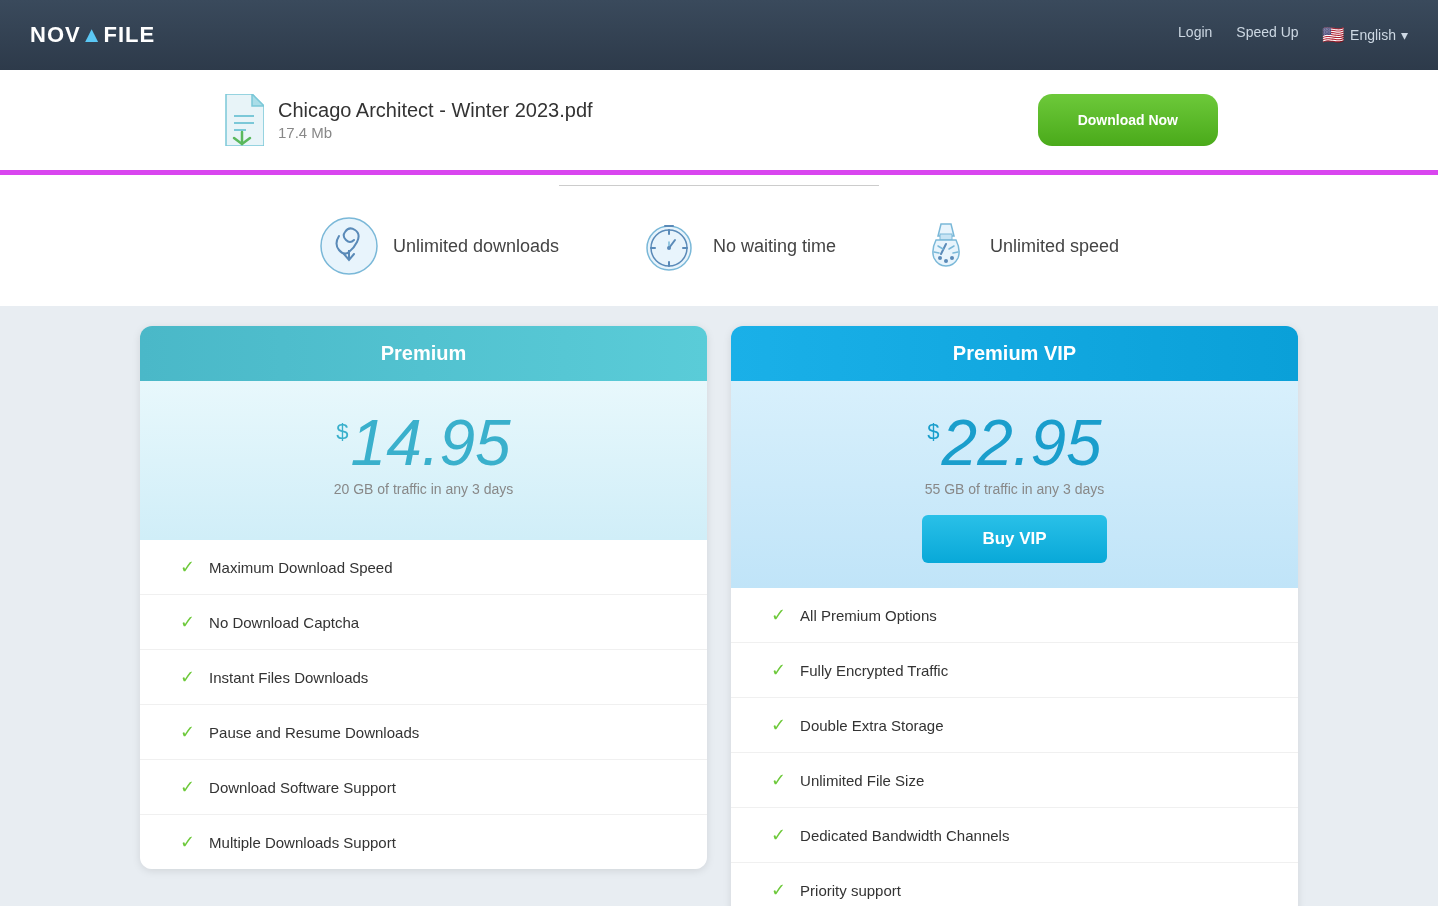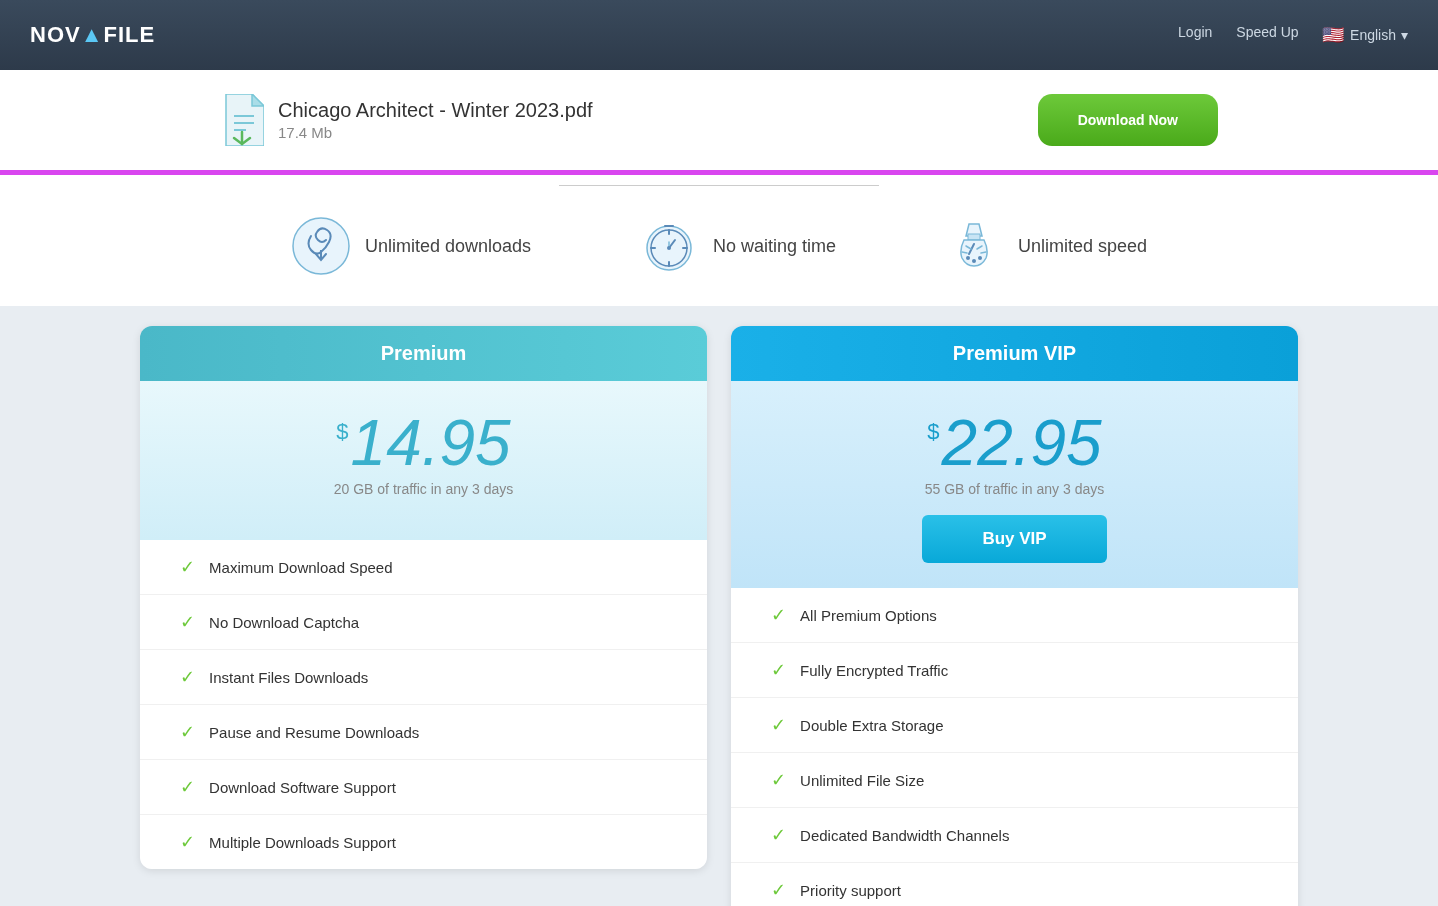--- a/index.html
+++ b/index.html
@@ -100,21 +100,21 @@
       margin: 0 auto;
     }
 
     
     .features-row {
       background: white;
       padding: 20px 80px 30px;
       display: flex;
       align-items: center;
       justify-content: center;
-      gap: 108px;
+      gap: 80px;
     }
     .feature-item {
       display: flex;
       align-items: center;
       gap: 14px;
     }
     .feature-label {
       font-size: 18px;
       color: #444;
       font-weight: 500;

